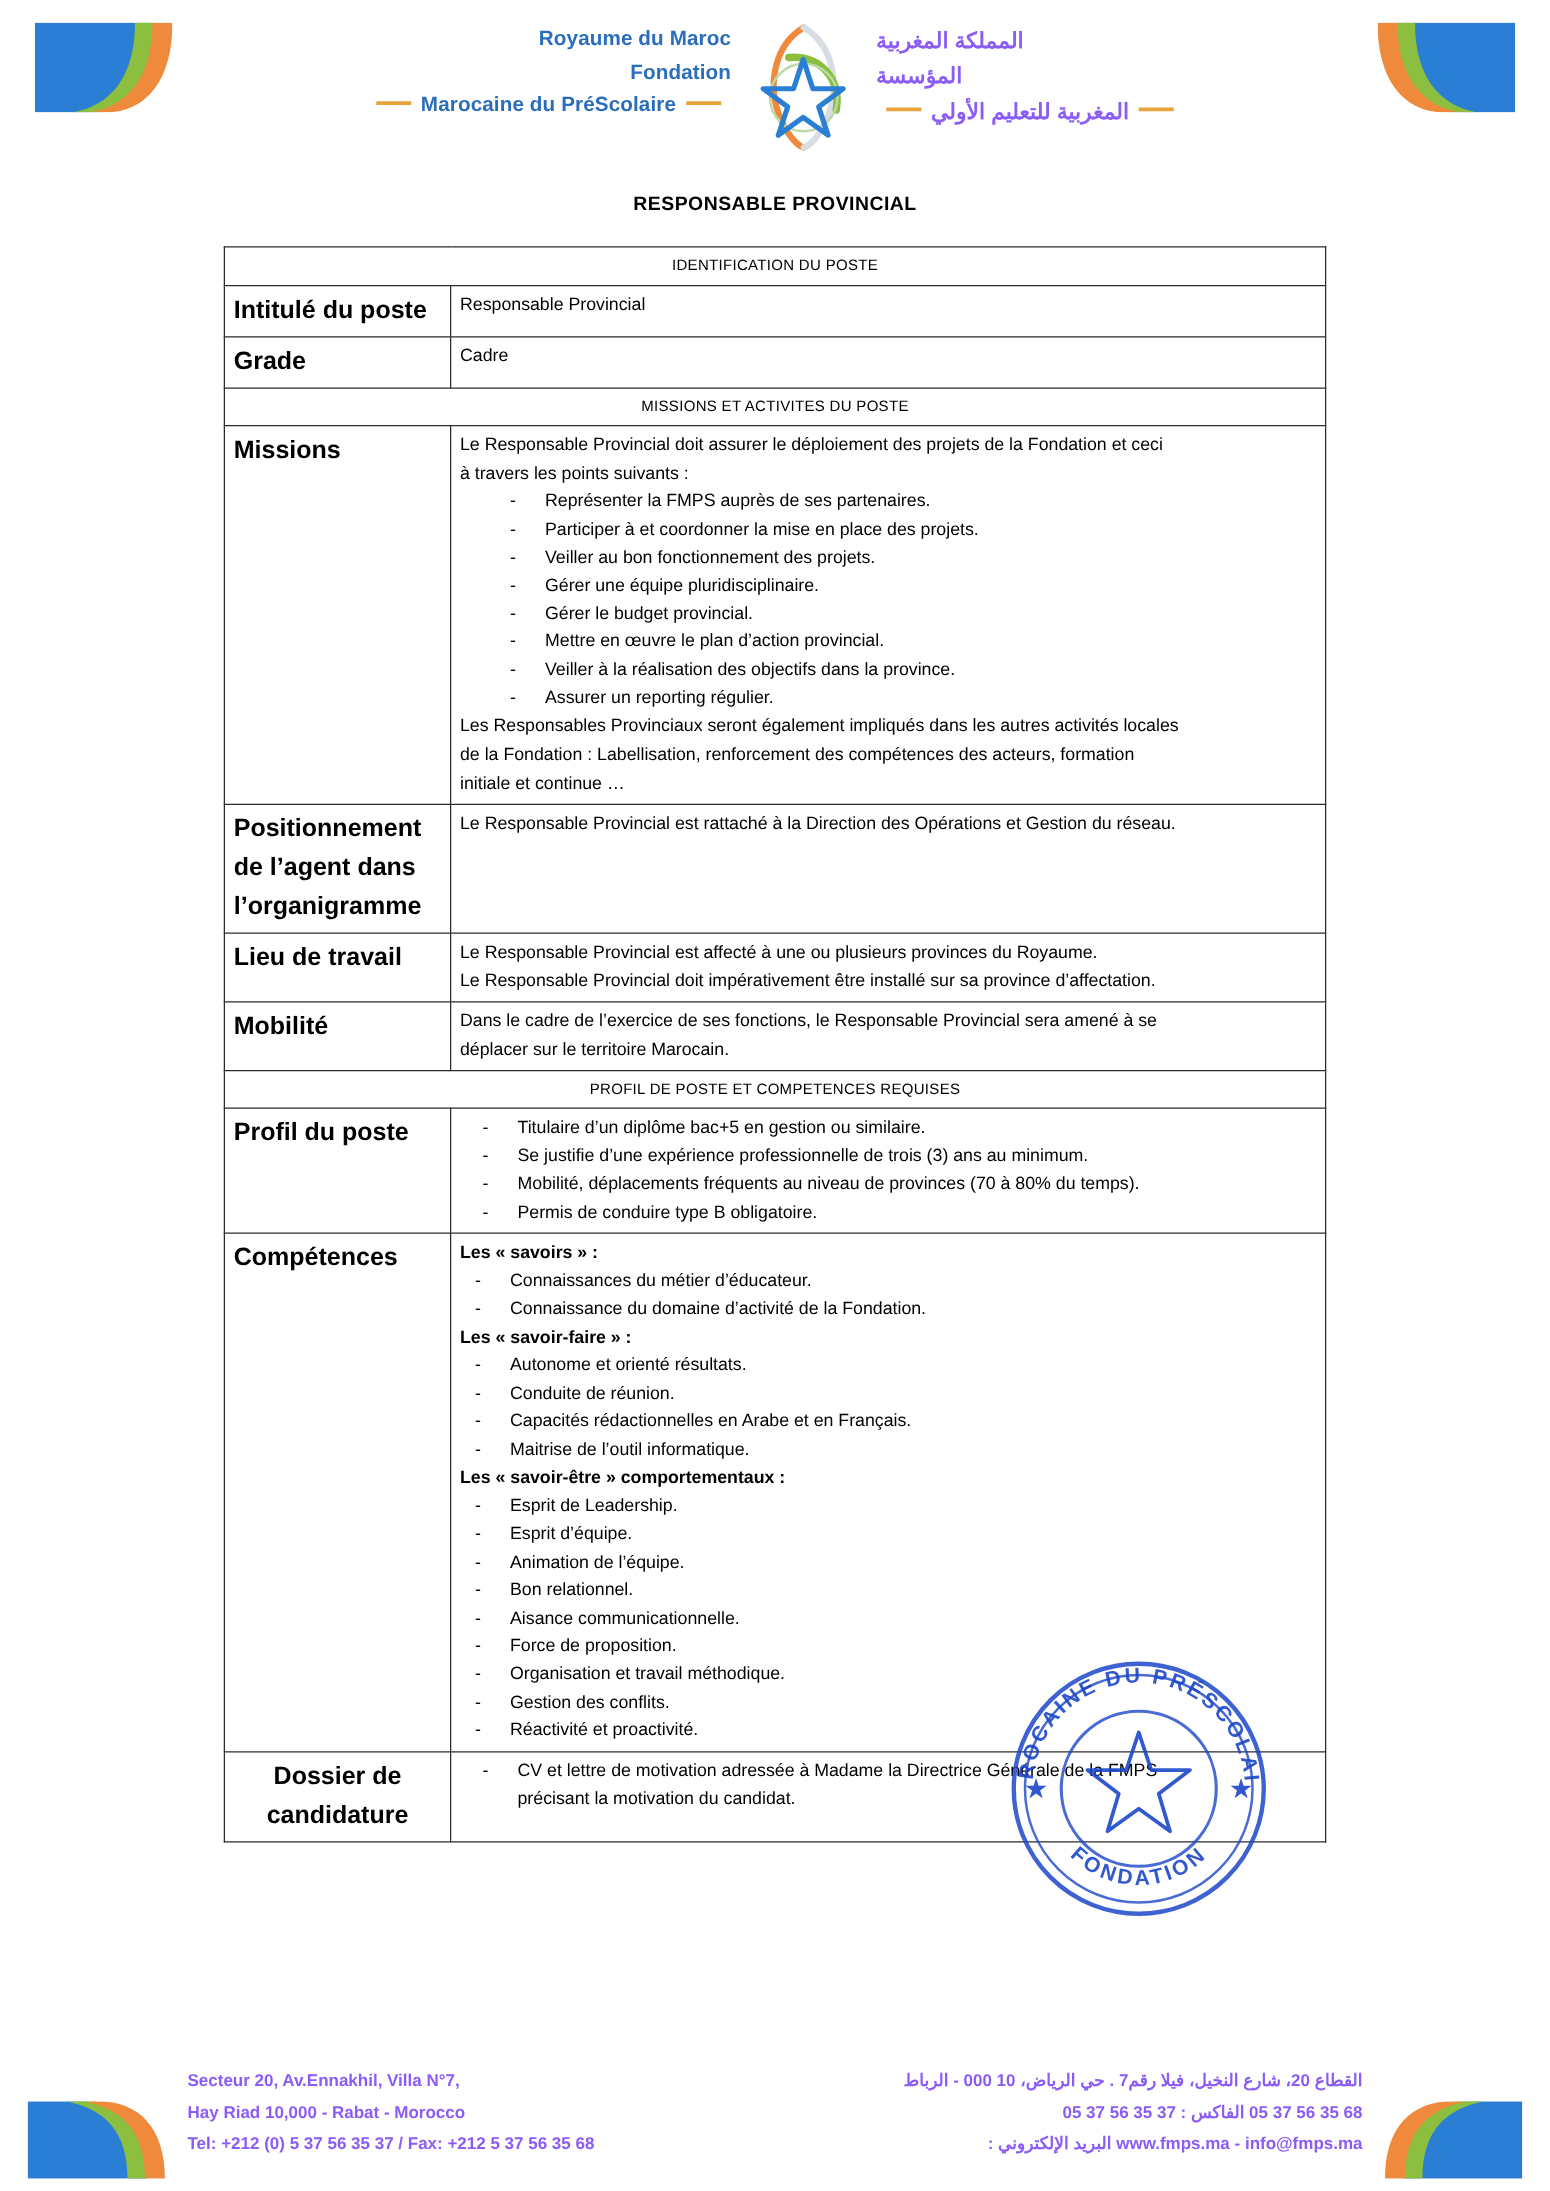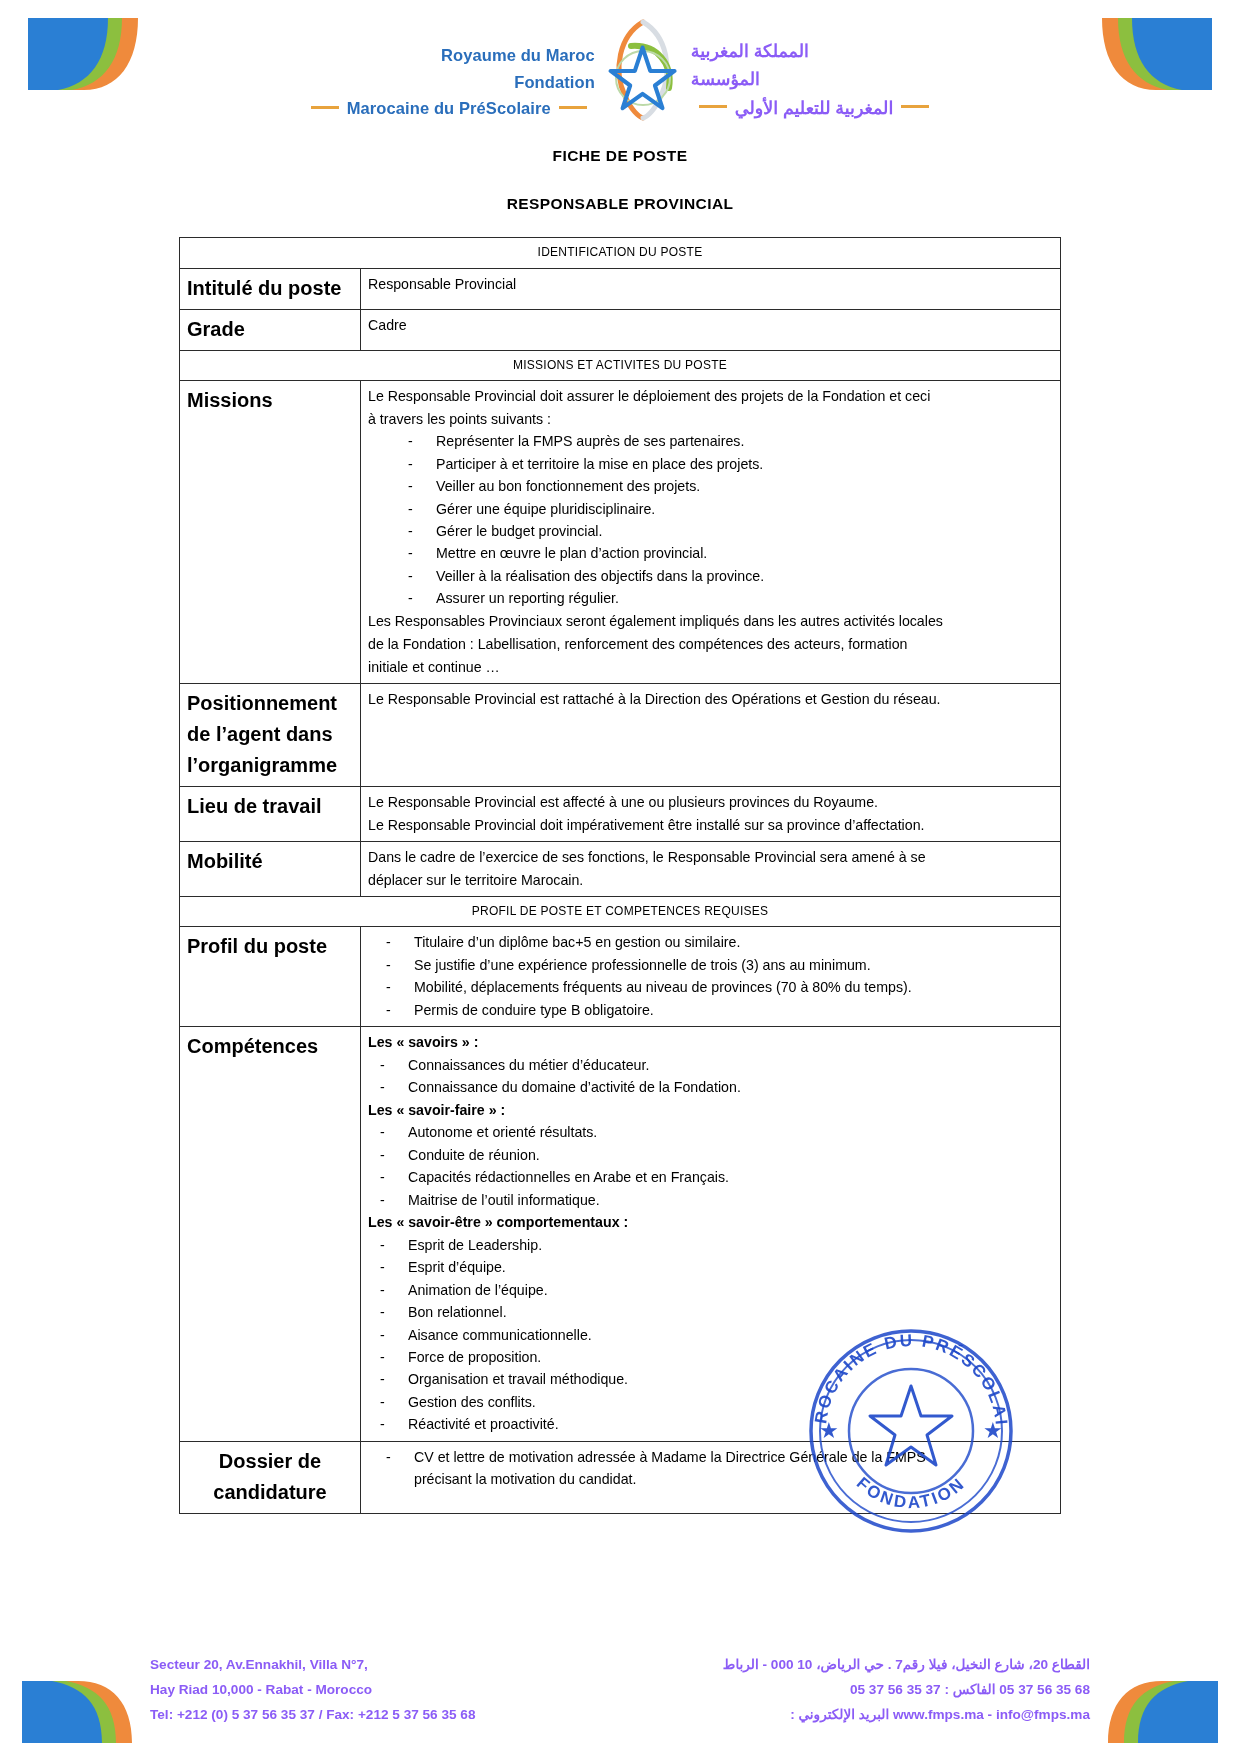--- a/index.html
+++ b/index.html
@@ -31,22 +31,23 @@
     overflow: hidden;
   }
   .corner-deco.left  { left: 28px; }
   .corner-deco.right { right: 28px; }
   .corner-deco svg { display: block; }
 
   .header-center {
     position: absolute;
     left: 0; right: 0; top: 18px;
     display: flex;
-    align-items: flex-end;
+    align-items: flex-start;
     justify-content: center;
+    gap: 10px;
   }
   .header-fr {
     text-align: right;
     color: #2a6ebb;
     font-weight: bold;
     font-size: 16.5px;
     line-height: 1.62;
     letter-spacing: .1px;
   }
   .header-ar {
@@ -246,21 +247,20 @@
       <div class="header-ar">
         <div>المملكة المغربية</div>
         <div>المؤسسة</div>
         <div>
           <span class="dash"></span><span>المغربية للتعليم الأولي</span><span class="dash"></span>
         </div>
       </div>
     </div>
   </div>
 
-  <div class="doc-title">FICHE DE POSTE</div>
   <div class="doc-subtitle">RESPONSABLE PROVINCIAL</div>
 
   <table class="fiche">
     <colgroup>
         <col class="col-label">
         <col>
       </colgroup>
     <tbody>
 
       <tr class="band">
@@ -281,21 +281,21 @@
         <td colspan="2">MISSIONS ET ACTIVITES DU POSTE</td>
       </tr>
 
       <tr>
         <td class="lbl">Missions</td>
         <td class="cell">
           <p>Le Responsable Provincial doit assurer le déploiement des projets de la Fondation et ceci</p>
           <p>à travers les points suivants :</p>
           <ul class="dashlist">
             <li>Représenter la FMPS auprès de ses partenaires.</li>
-            <li>Participer à et territoire la mise en place des projets.</li>
+            <li>Participer à et coordonner la mise en place des projets.</li>
             <li>Veiller au bon fonctionnement des projets.</li>
             <li>Gérer une équipe pluridisciplinaire.</li>
             <li>Gérer le budget provincial.</li>
             <li>Mettre en œuvre le plan d’action provincial.</li>
             <li>Veiller à la réalisation des objectifs dans la province.</li>
             <li>Assurer un reporting régulier.</li>
           </ul>
           <p>Les Responsables Provinciaux seront également impliqués dans les autres activités locales</p>
           <p>de la Fondation : Labellisation, renforcement des compétences des acteurs, formation</p>
           <p>initiale et continue …</p>

